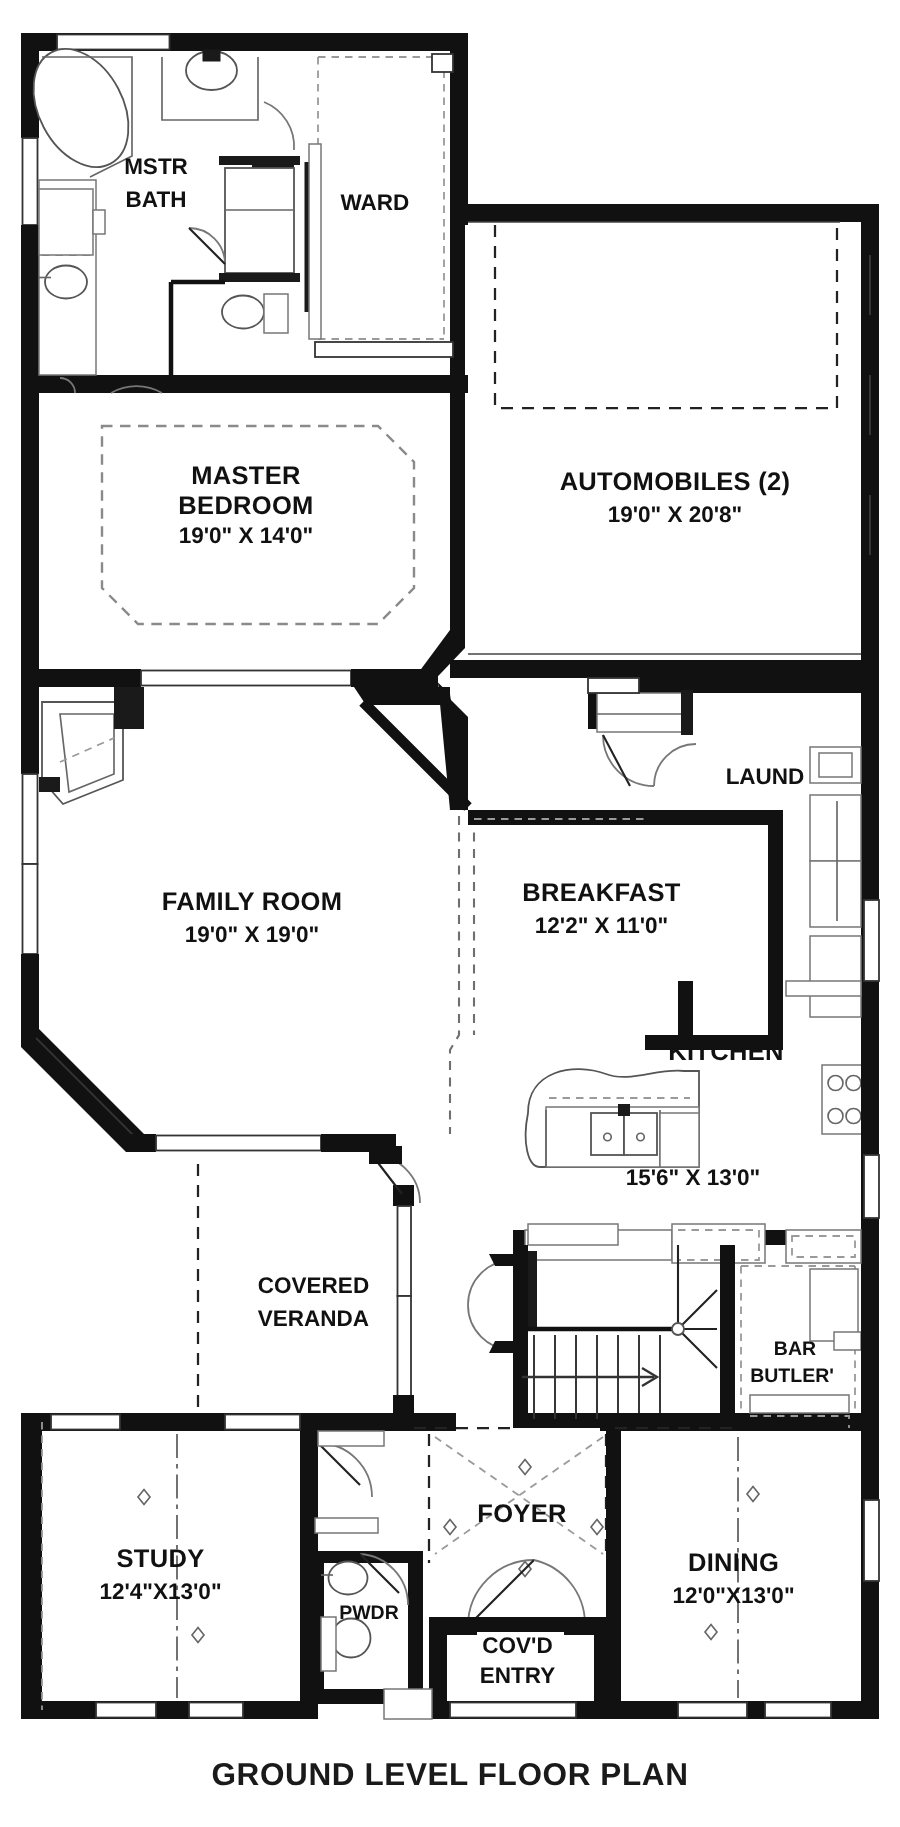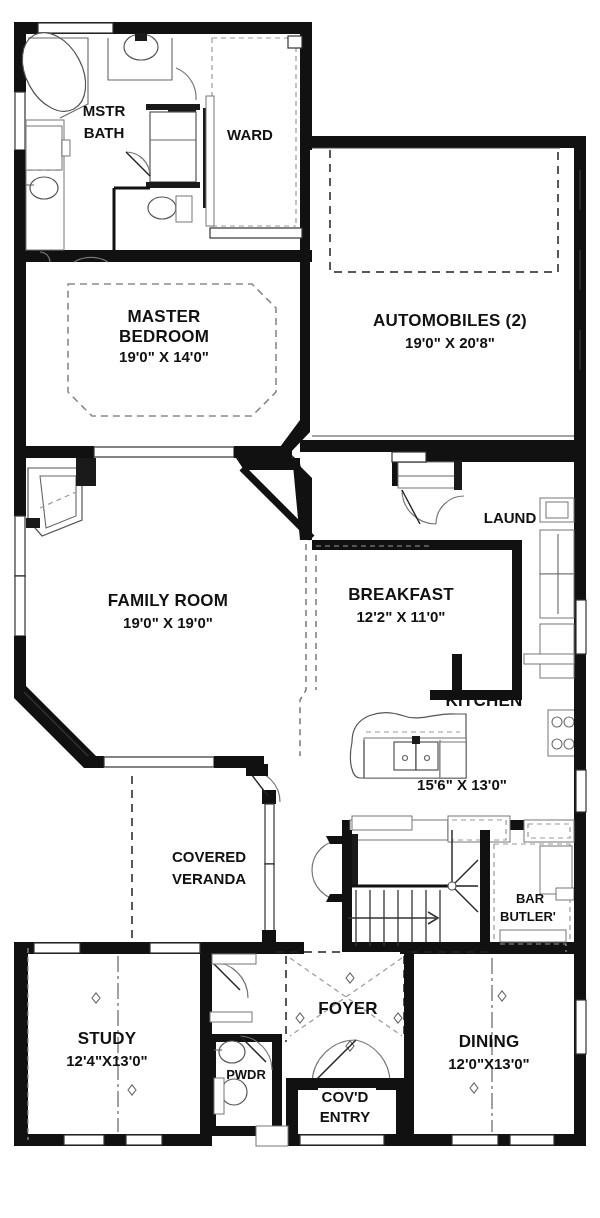--- a/index.html
+++ b/index.html
@@ -399,14 +399,15 @@
       <text class="rm rm-md" x="345" y="1098">COV'D</text>
       <text class="rm rm-md" x="345" y="1118">ENTRY</text>
 
       <text class="rm rm-lg" x="489" y="1043">DINING</text>
       <text class="rm dim-lg" x="489" y="1065">12'0"X13'0"</text>
 
     </g>
 
   </svg>
 
+  <div id="plan-title">GROUND LEVEL FLOOR PLAN</div>
 
 </div>
 
 </body></html>

